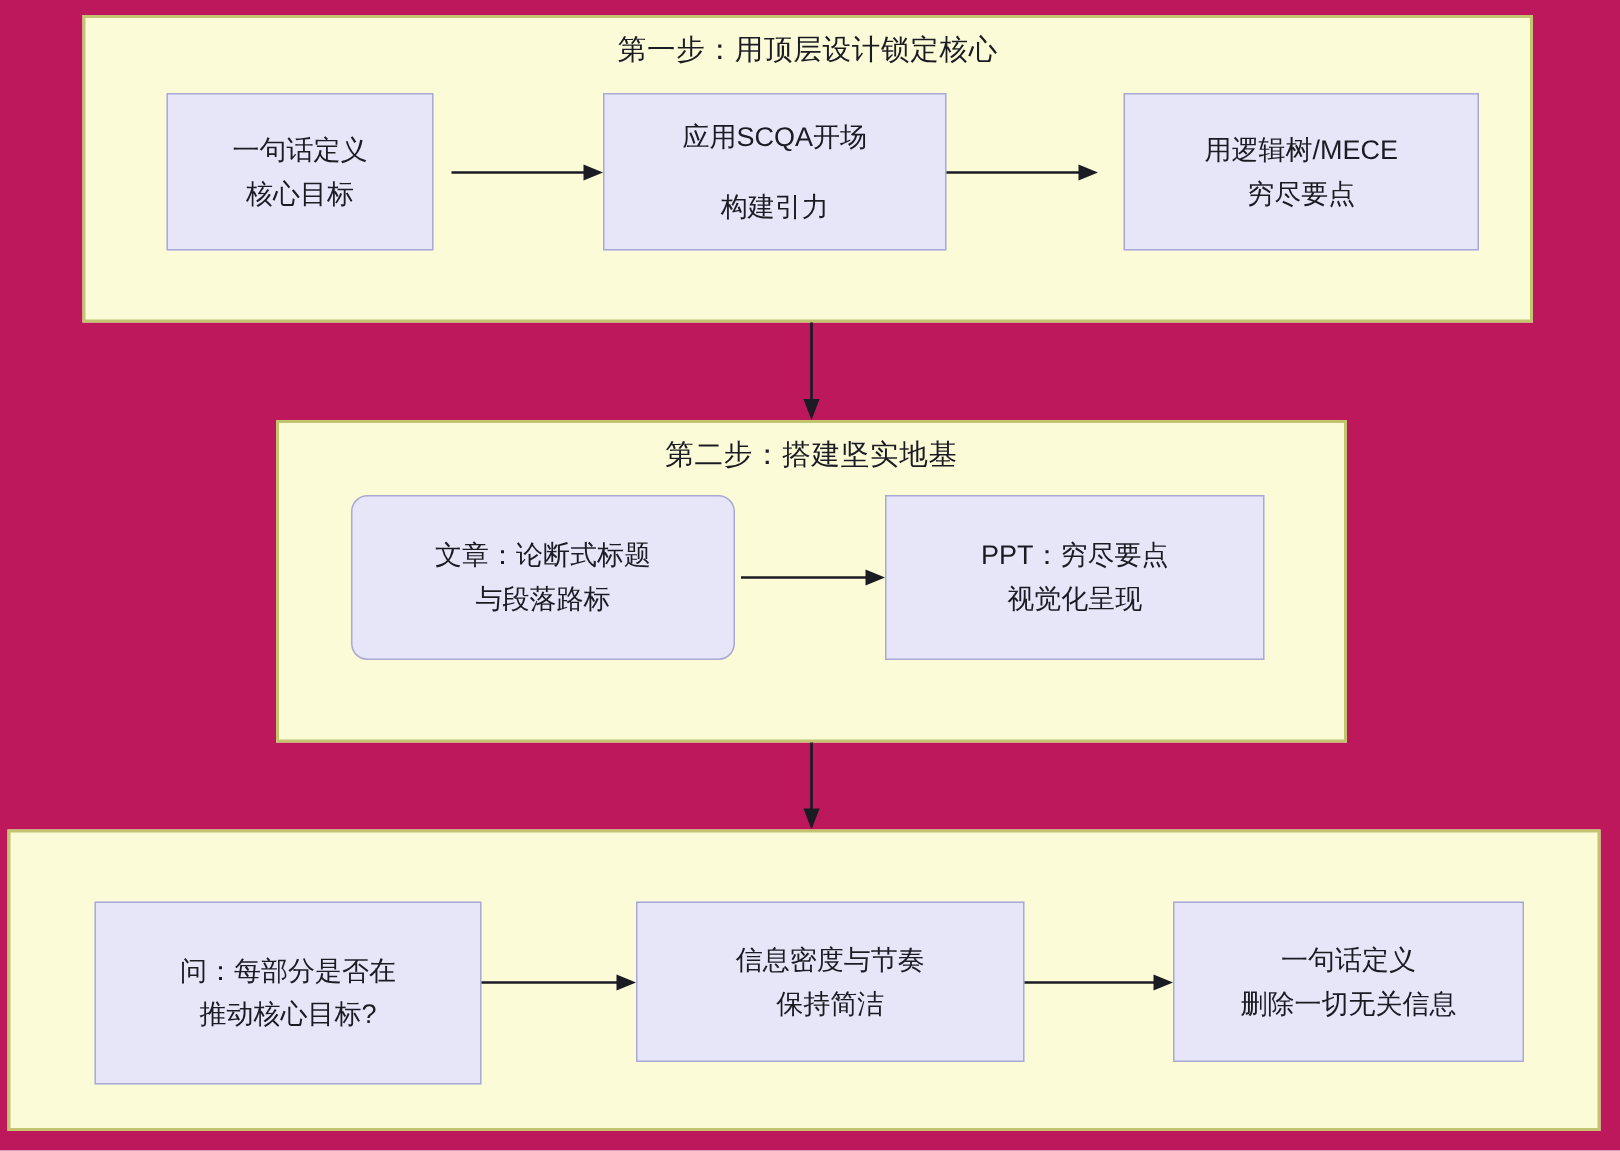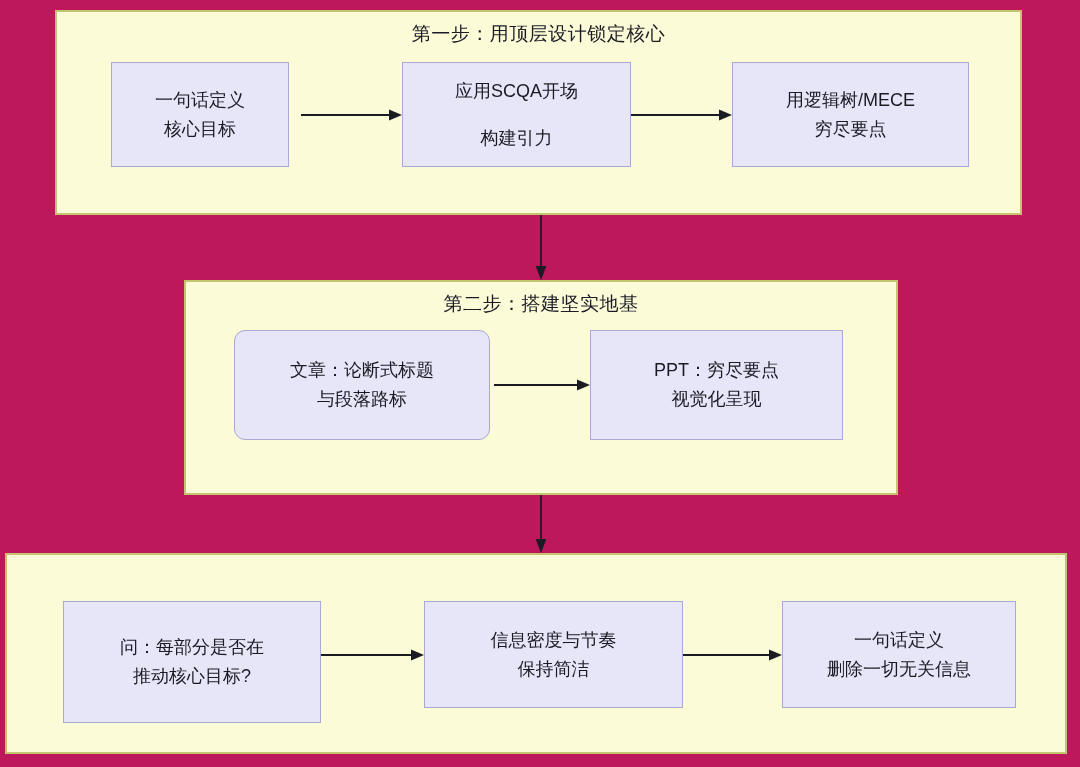--- a/index.html
+++ b/index.html
@@ -66,21 +66,21 @@
     <div class="node" style="left:54px; top:50px; width:178px; height:105px;">
       <span class="ln">一句话定义</span>
       <span class="ln">核心目标</span>
     </div>
 
     <div class="node" style="left:345px; top:50px; width:229px; height:105px;gap:18px;">
       <span class="ln">应用SCQA开场</span>
       <span class="ln">构建引力</span>
     </div>
 
-    <div class="node" style="left:675px; top:50px; width:237px; height:105px;">
+    <div class="node" style="left:692px; top:50px; width:237px; height:105px;">
       <span class="ln">用逻辑树/MECE</span>
       <span class="ln">穷尽要点</span>
     </div>
 
     <div class="conn" style="left:244px; top:94px; width:101px; height:18px;">
       <svg width="101" height="18" viewBox="0 0 101 18">
         <line x1="0" y1="9" x2="92" y2="9" stroke="#1b1b24" stroke-width="1.8"></line>
         <polygon points="101,9 88,3.6 88,14.4" fill="#1b1b24"></polygon>
       </svg>
     </div>

